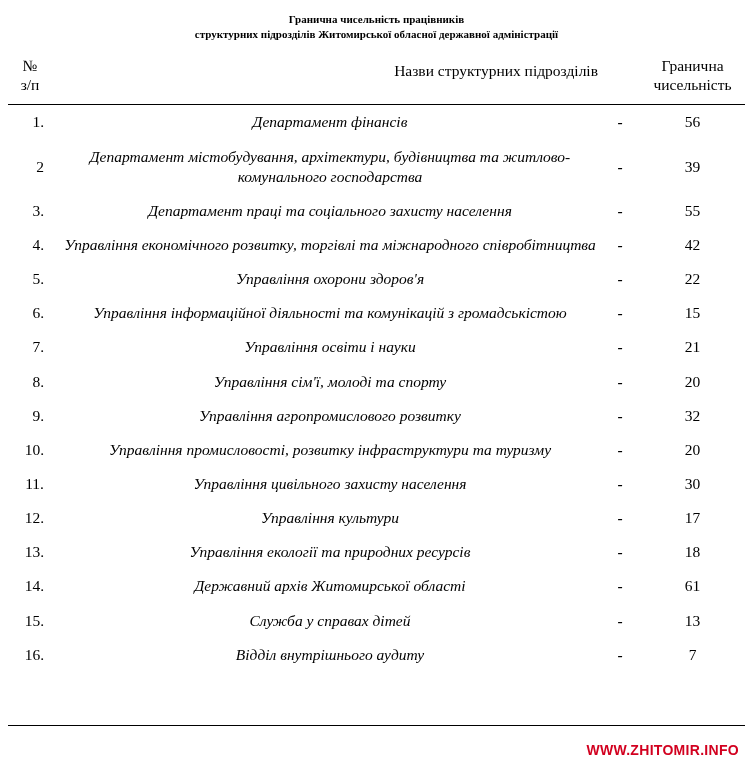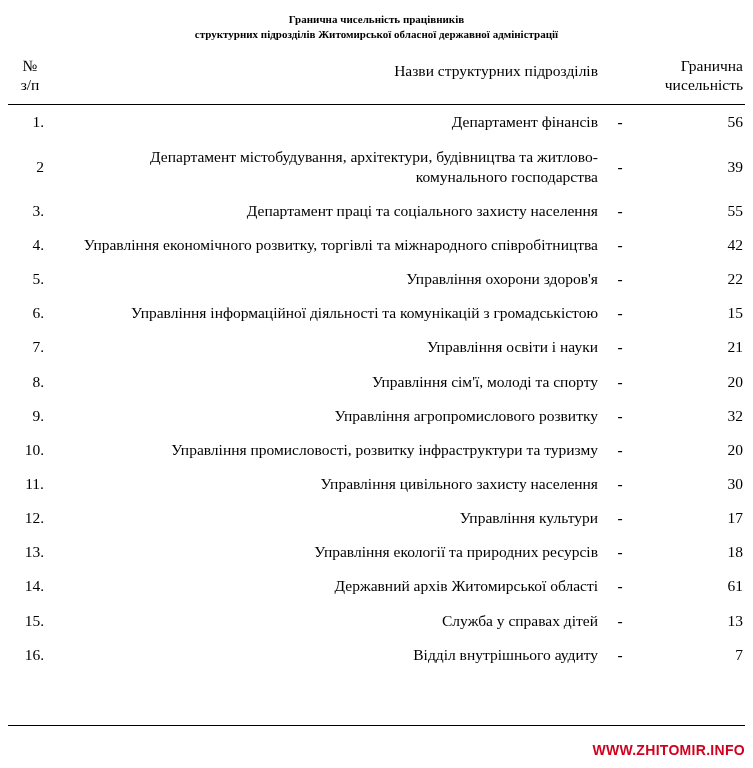--- a/index.html
+++ b/index.html
@@ -54,57 +54,58 @@
   thead th.h-num {
     text-align: center;
     line-height: 1.25;
   }
   thead th.h-name {
     text-align: right;
     padding-top: 10px;
   }
   thead th.h-dash { }
   thead th.h-val {
-    text-align: right;
+    text-align: center;
     line-height: 1.25;
   }
 
   tbody td {
     vertical-align: middle;
     padding: 7px 2px;
     font-size: 15.5px;
     line-height: 1.3;
   }
   tbody td.num {
     text-align: right;
     padding-right: 8px;
     white-space: nowrap;
   }
   tbody td.name {
-    text-align: right;
+    text-align: center;
     padding-left: 10px;
+    font-style: italic;
   }
   tbody td.dash {
     text-align: center;
     font-weight: bold;
   }
   tbody td.val {
-    text-align: right;
+    text-align: center;
   }
 
   .bottom-rule {
     position: absolute;
     left: 8px;
     right: 8px;
     bottom: 42px;
     border-top: 1px solid #000;
   }
   .watermark {
     position: absolute;
-    right: 8px;
+    right: 14px;
     bottom: 10px;
     color: #d2001f;
     font-family: "Liberation Sans", sans-serif;
     font-weight: bold;
     font-size: 14px;
     letter-spacing: 0.3px;
   }
 </style>
 </head>
 <body>

